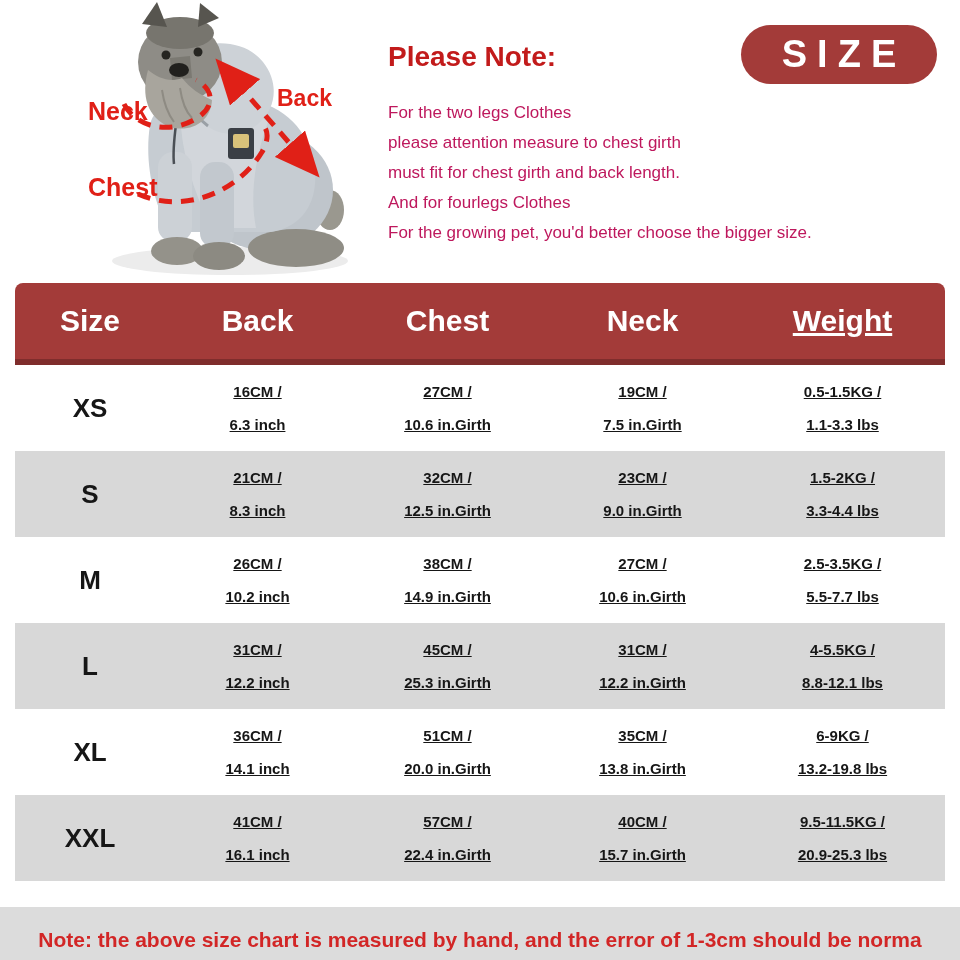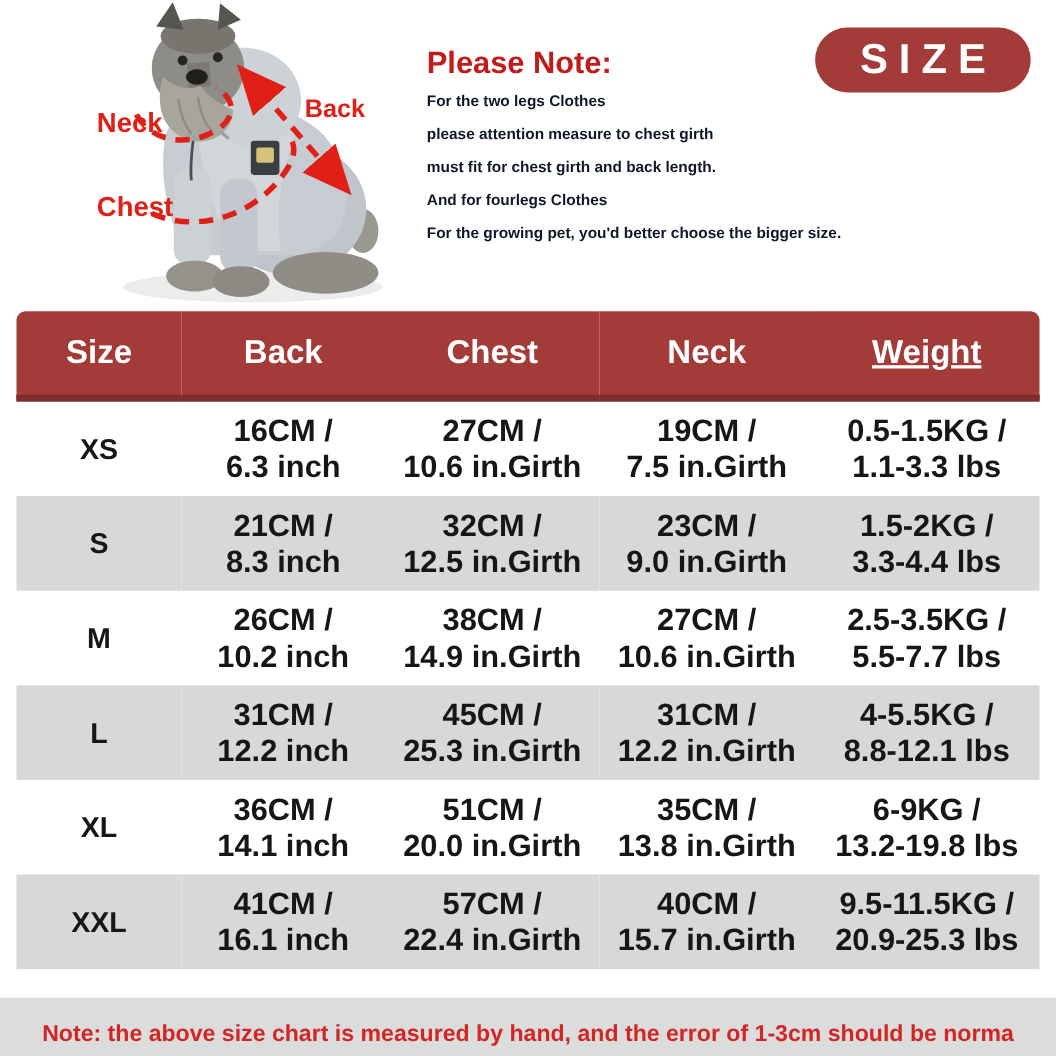--- a/index.html
+++ b/index.html
@@ -5,43 +5,43 @@
   html,body{margin:0;padding:0;background:#fff;}
   .page{
     position:relative;width:960px;height:960px;background:#ffffff;
     font-family:"Liberation Sans", sans-serif;overflow:hidden;
   }
   
   .dog-svg{position:absolute;left:30px;top:0;width:340px;height:285px;}
   .diag-label{font-family:"Liberation Sans",sans-serif;font-weight:bold;fill:#e02017;}
   
   .note-panel{position:absolute;left:388px;top:40px;width:560px;}
-  .note-title{font-size:28px;font-weight:bold;color:#c21b1b;line-height:34px;margin-bottom:2px;}
-  .note-line{font-size:14px;font-weight:bold;color:#0f172a;line-height:30px;white-space:nowrap;}
+  .note-title{font-size:28px;font-weight:bold;color:#c21b1b;line-height:34px;margin-bottom:24px;}
+  .note-line{font-size:17px;font-weight:normal;color:#be185d;line-height:30px;white-space:nowrap;}
   
   .size-badge{
     position:absolute;left:741px;top:25px;width:196px;height:59px;
     background:#a33b39;border-radius:30px;display:flex;align-items:center;justify-content:center;
   }
   .size-badge span{color:#ffffff;font-size:38px;font-weight:bold;letter-spacing:10px;padding-left:10px;}
   
   .size-table{
     position:absolute;left:15px;top:283px;width:930px;
     border-collapse:collapse;table-layout:fixed;text-align:center;
   }
   .size-table th{
     background:#a33b39;color:#ffffff;font-size:30px;font-weight:bold;
     height:74px;border-bottom:6px solid #7f2d2c;
   }
   .size-table th:first-child{border-top-left-radius:8px;}
   .size-table th:last-child{border-top-right-radius:8px;text-decoration:underline;}
   .size-table td{height:86px;vertical-align:middle;color:#161616;font-weight:bold;padding:0;}
   .size-table tbody tr:nth-child(even){background:#d8d8d8;}
   .size-label{font-size:26px;}
-  .cell-line{font-size:28px;line-height:33px;white-space:nowrap;}
+  .cell-line{font-size:15px;line-height:33px;white-space:nowrap;text-decoration:underline;}
   
   .footer-bar{
     position:absolute;left:0;top:907px;width:960px;height:66px;background:#dcdcdc;
     display:flex;align-items:center;justify-content:center;
   }
   .footer-text{color:#d22626;font-size:21px;font-weight:bold;white-space:nowrap;}
 </style>
 </head>
 <body>
 

